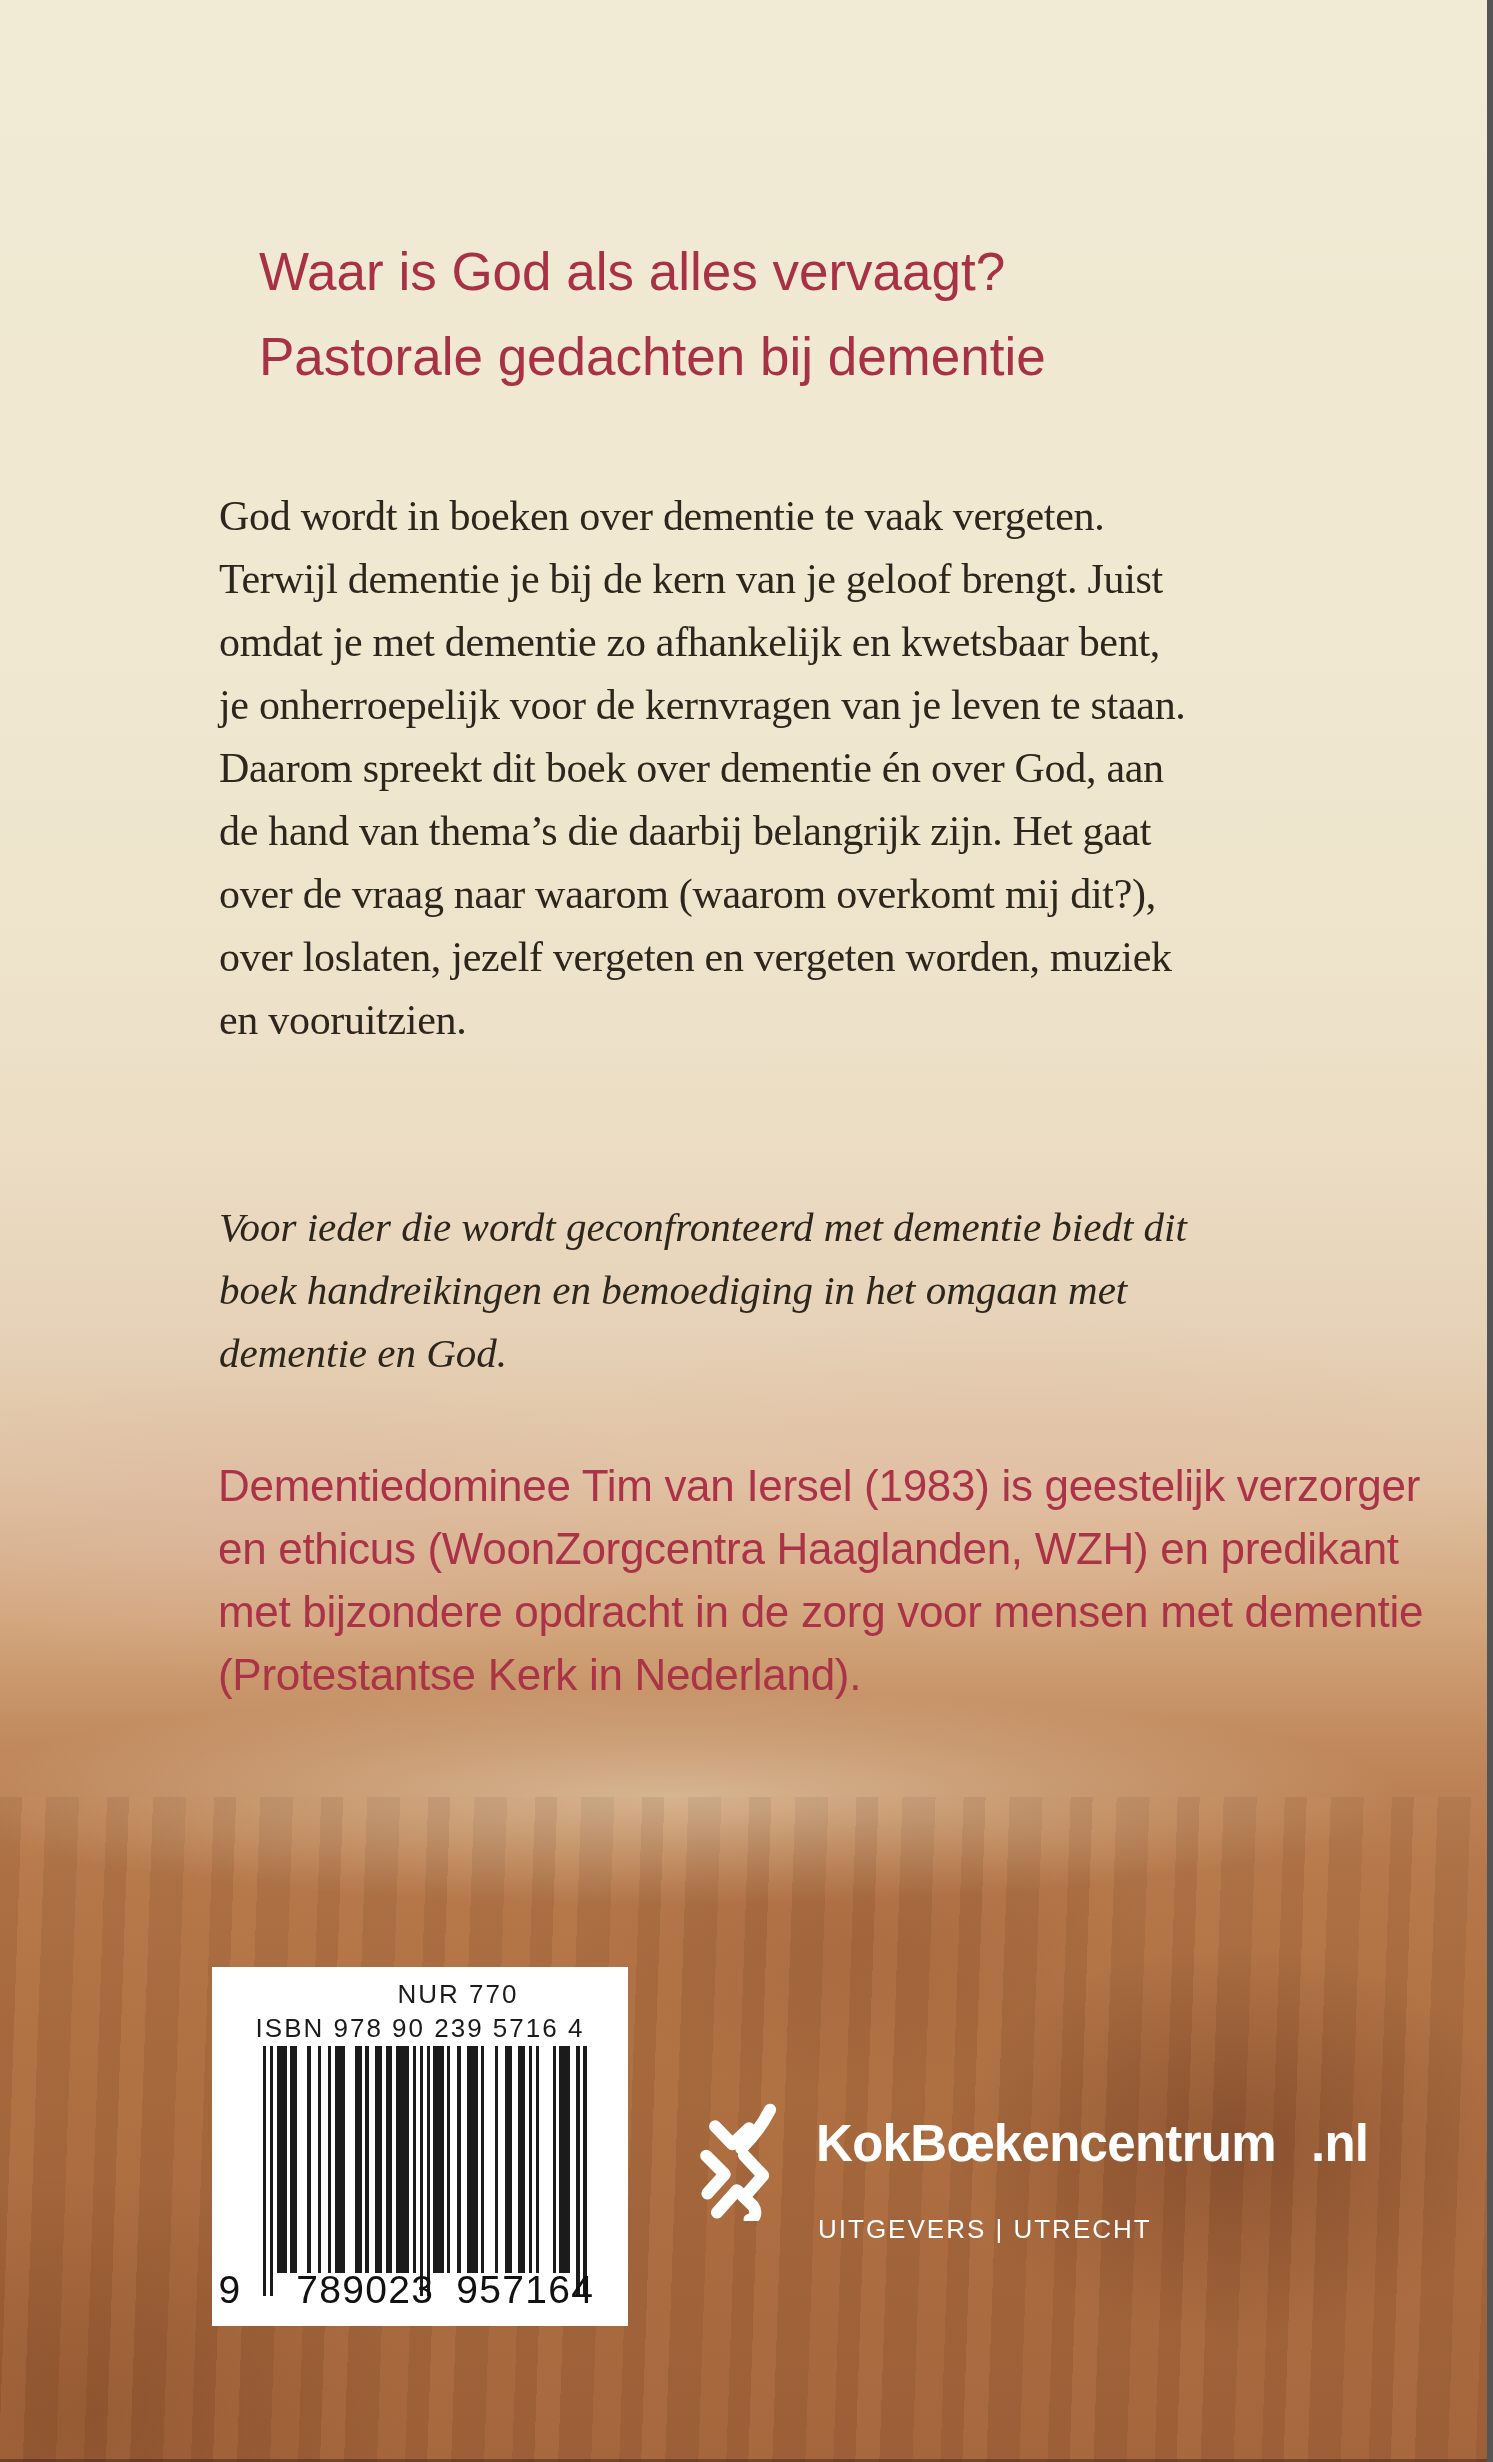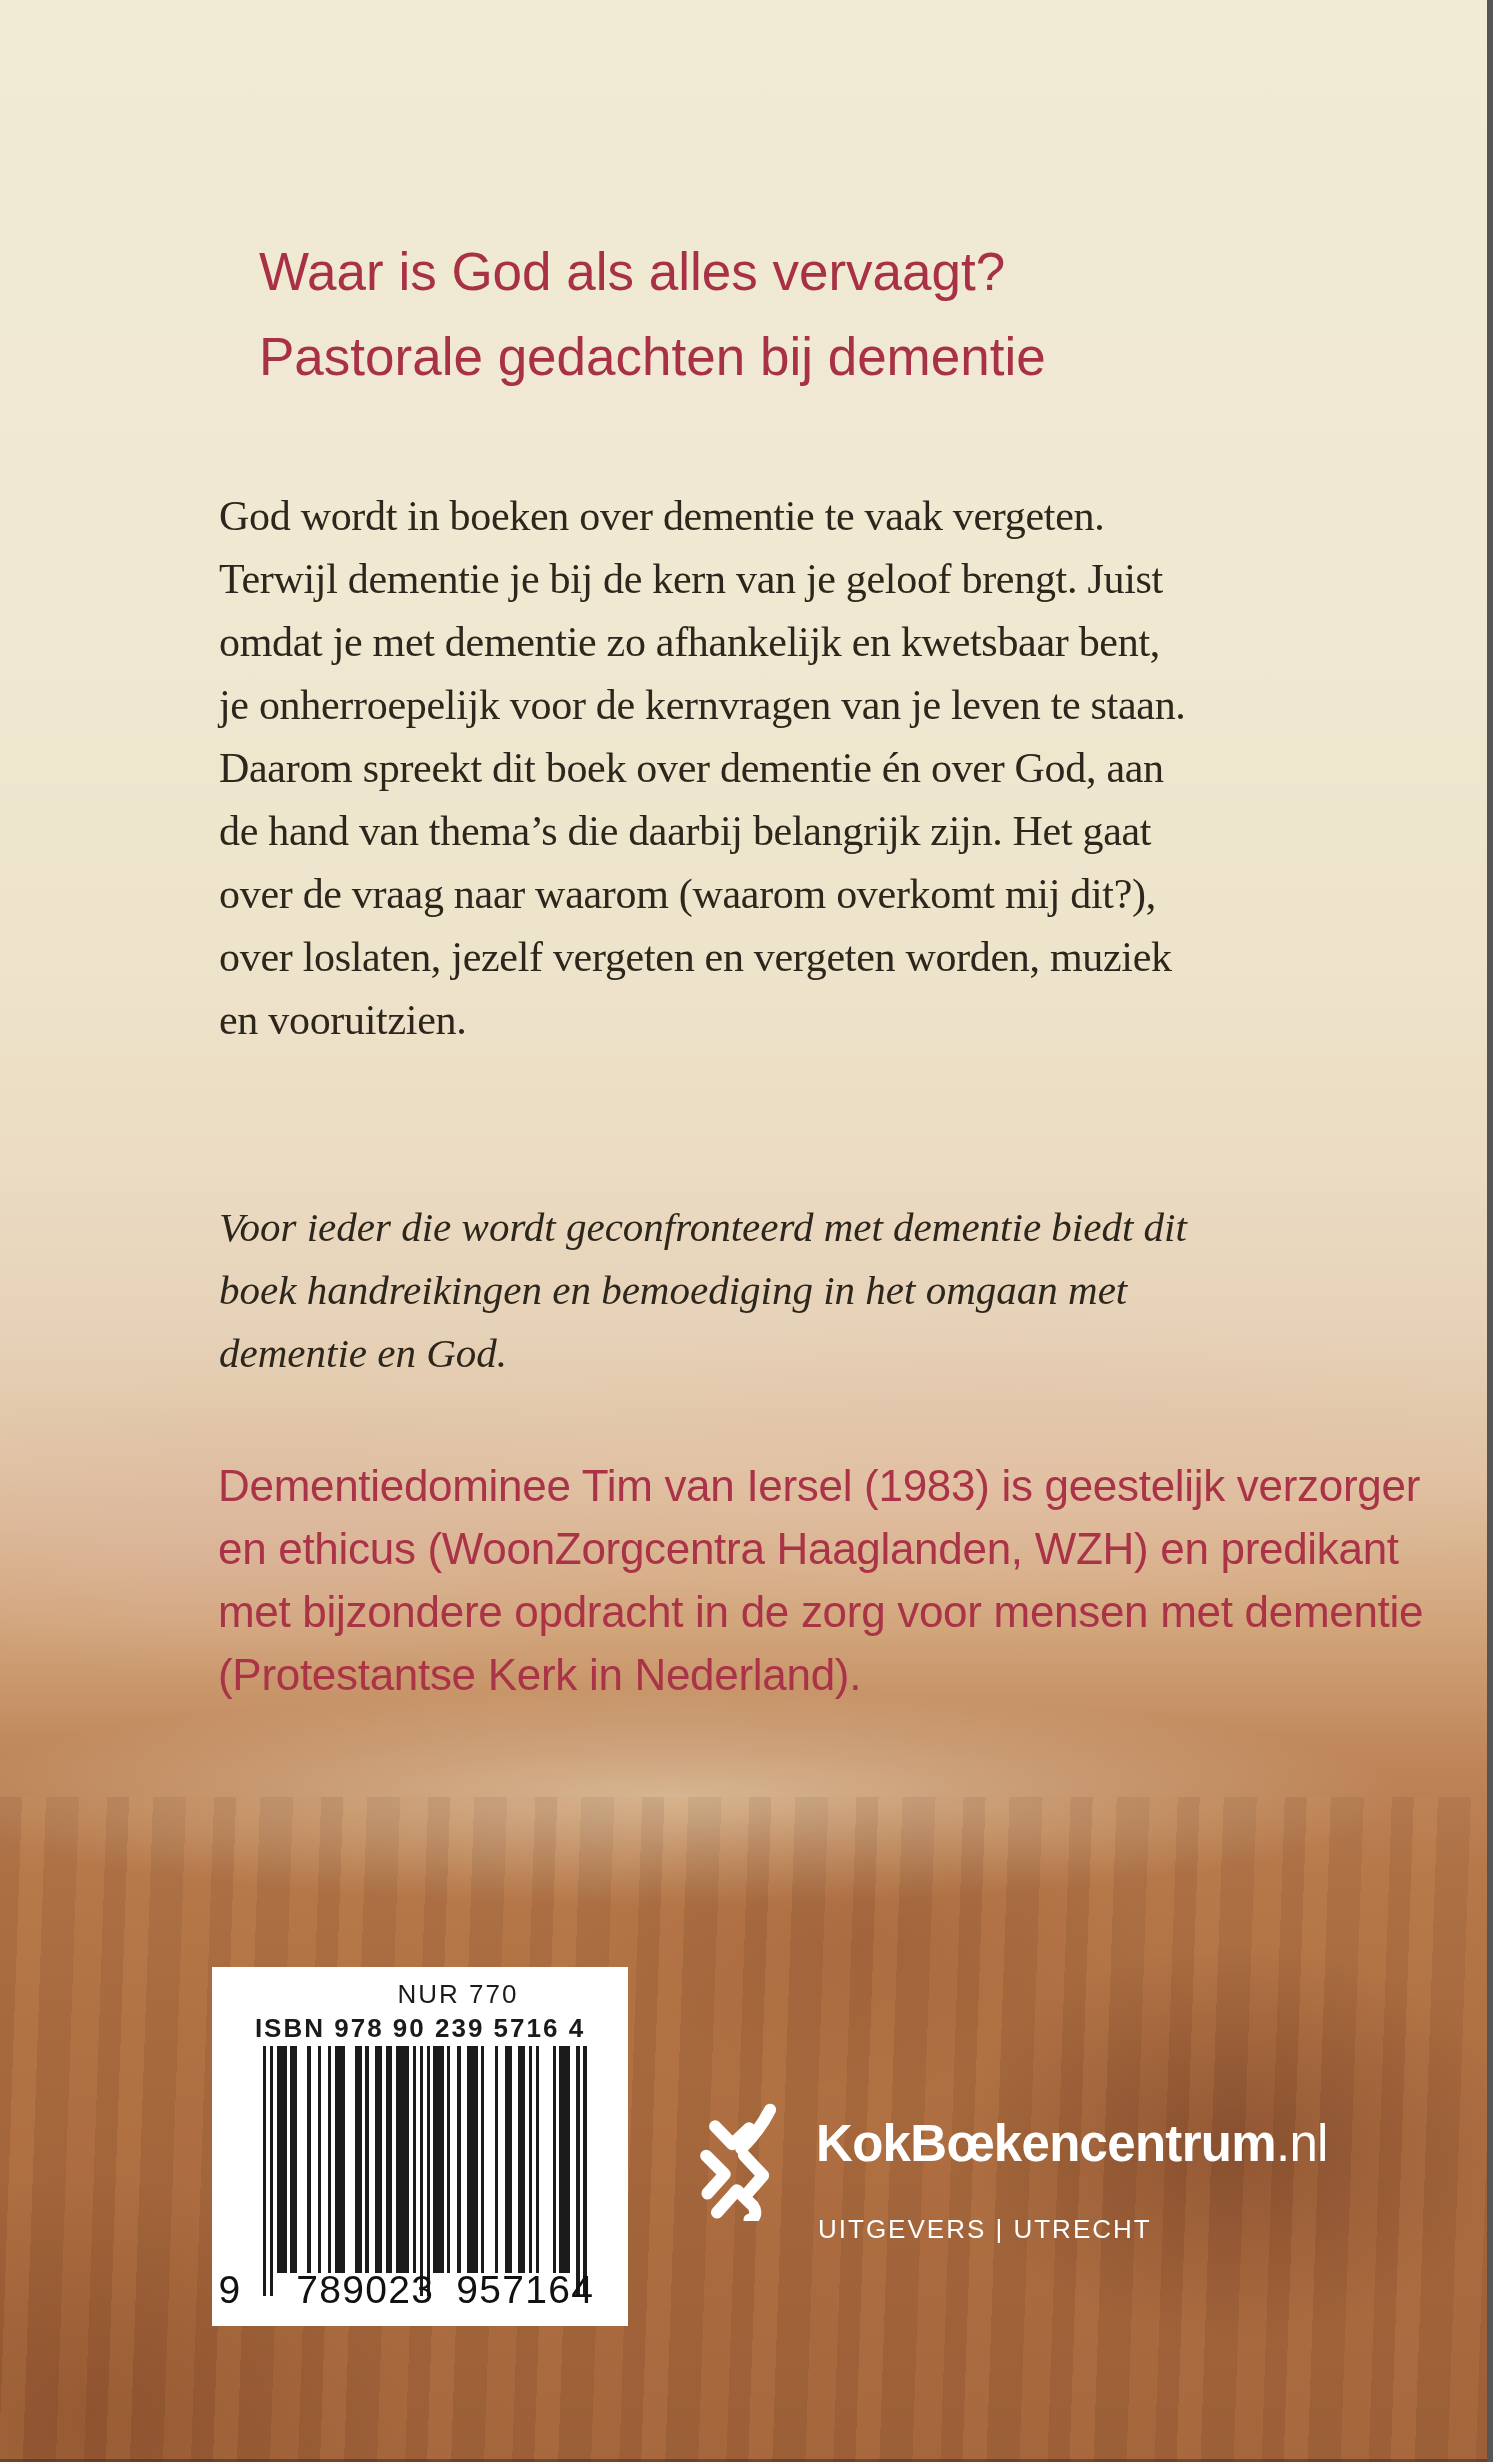--- a/index.html
+++ b/index.html
@@ -45,37 +45,37 @@
   .quote div{white-space:nowrap;}
 
   .author{position:absolute;left:218px;top:1454px;
     font-size:44px;line-height:63px;color:#ab3348;letter-spacing:-0.3px;}
   .author div{white-space:nowrap;}
 
   .barcode-box{position:absolute;left:212px;top:1967px;width:416px;height:359px;background:#ffffff;}
   .nur{position:absolute;left:0;top:11.7px;width:100%;text-align:center;
     font-size:26px;letter-spacing:2px;color:#1b1b1b;padding-left:38px;}
   .isbn{position:absolute;left:0;top:46px;width:100%;text-align:center;
-    font-size:26px;letter-spacing:2px;color:#1b1b1b;font-weight:bold;}
+    font-size:26px;letter-spacing:2px;color:#1b1b1b;}
   .bc-bars{position:absolute;left:51px;top:79px;width:324px;height:227px;
     display:flex;align-items:flex-start;}
   .bcm{flex:1 1 0;height:227px;}
   .bcm.on{background:#1b1b1b;}
   .bcm.on.guard{height:250px;}
   .ean{position:absolute;left:0;top:301px;width:100%;height:42px;
     font-size:39px;color:#111;}
   .ean .lead{position:absolute;left:6.5px;}
   .ean .g1{position:absolute;left:134px;transform:translateX(-36%);letter-spacing:1.3px;}
   .ean .g2{position:absolute;left:294px;transform:translateX(-36%);letter-spacing:1.3px;}
 
   .publisher{position:absolute;left:696px;top:2093px;width:626px;height:143px;color:#fff;}
   .logo-icon{position:absolute;left:0;top:0;width:83px;height:128px;}
   .wordmark{position:absolute;left:120px;top:25px;font-size:51px;line-height:52px;
     font-weight:700;letter-spacing:-0.7px;white-space:nowrap;}
-  .wordmark .nl{font-weight:400;}
+  .wordmark .nl{font-weight:700;margin-left:35px;}
   .tagline{position:absolute;left:122px;top:77px;font-size:26px;line-height:31px;
     font-weight:400;letter-spacing:2px;white-space:nowrap;margin-top:44px;}
 </style>
 </head>
 <body>
 
 <div class="cover">
   <div class="streaks"></div>
 
   <h1 class="title">

